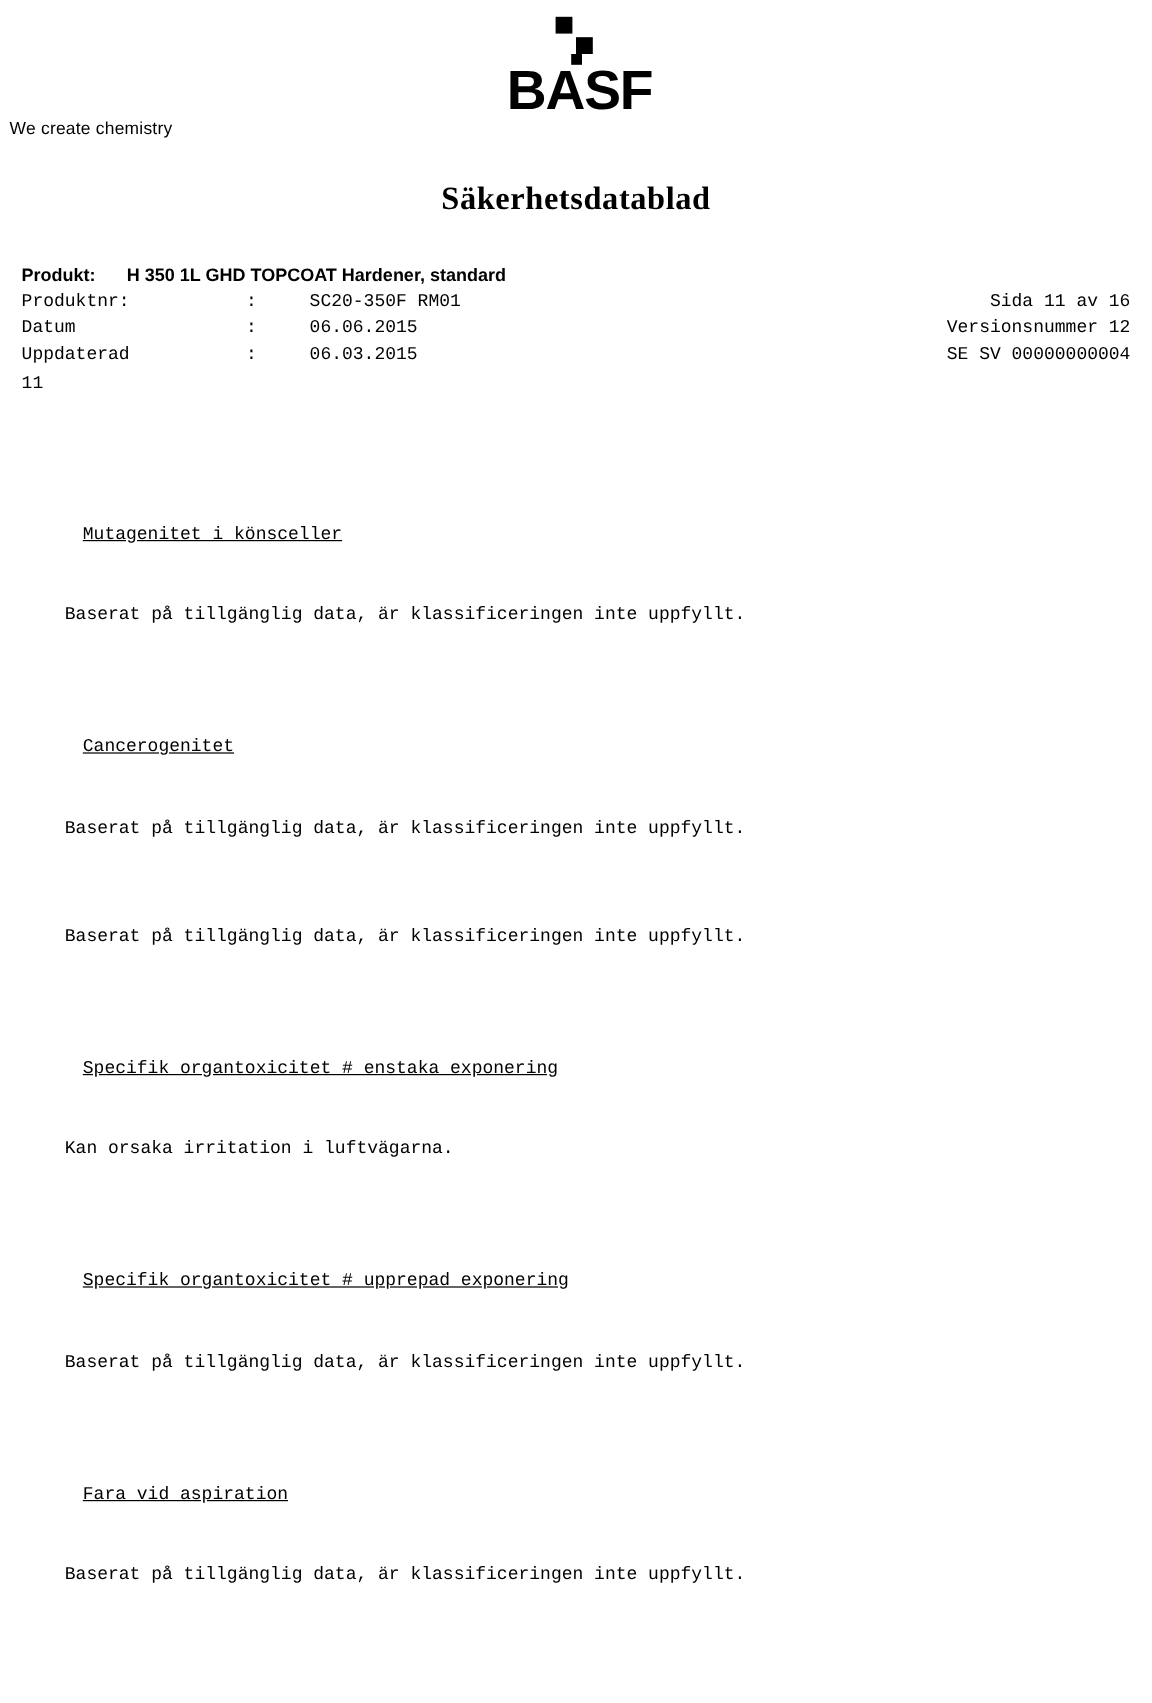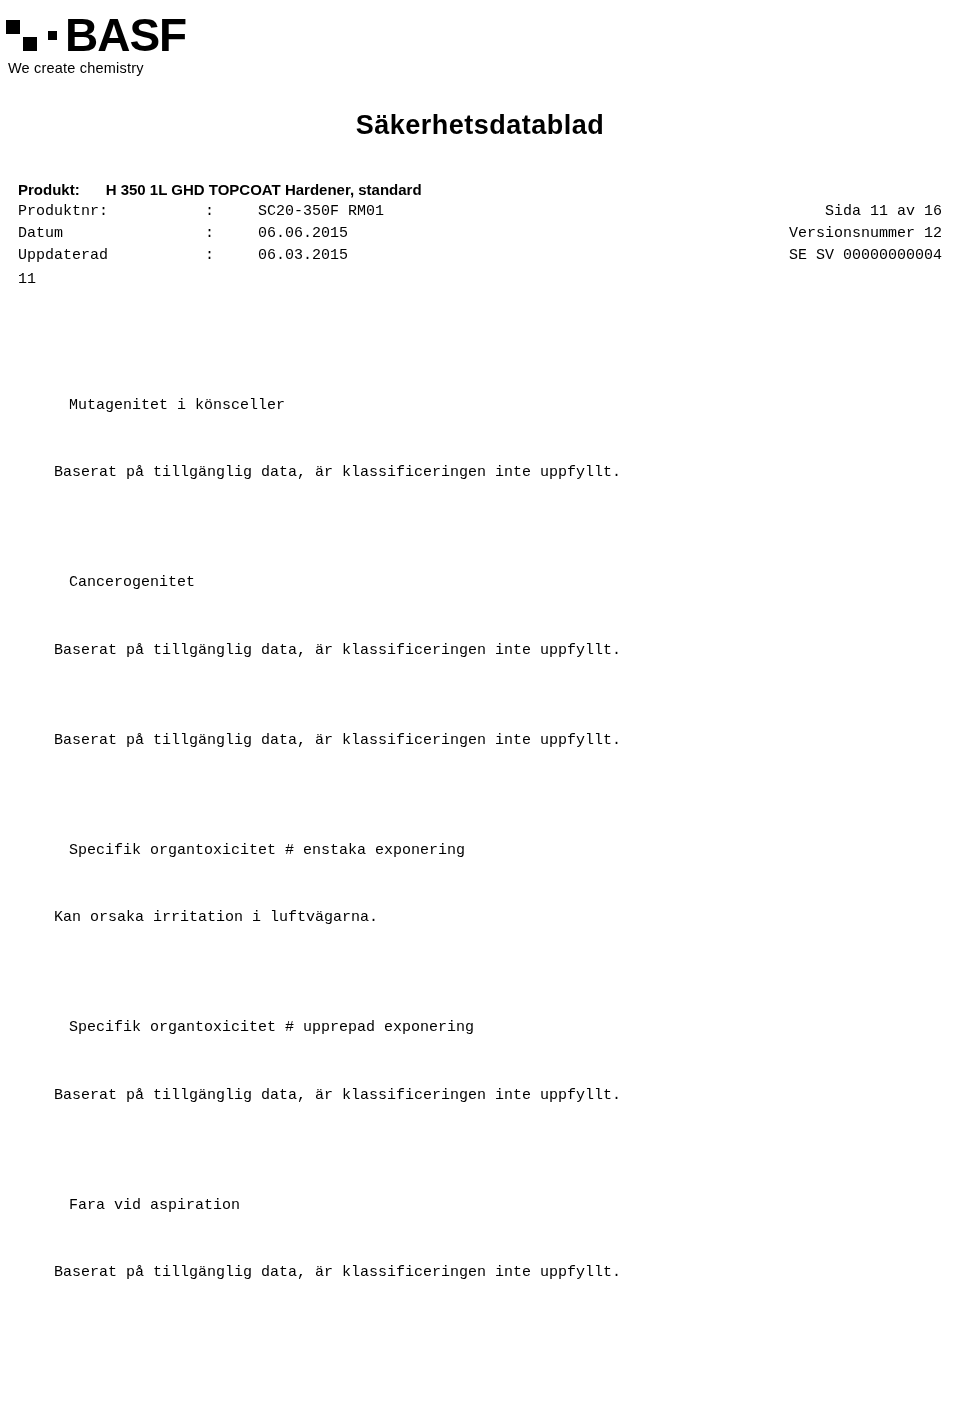--- a/index.html
+++ b/index.html
@@ -20,20 +20,21 @@
     box-sizing: border-box;
   }
 
   
   .logo-wrap {
     padding: 14px 0 0 6px;
   }
   .logo-row {
     display: flex;
     align-items: center;
+    flex-direction: column;
   }
   .logo-squares {
     display: grid;
     grid-template-columns: 14px 14px;
     grid-template-rows: 14px 14px;
     gap: 3px;
     margin-right: 9px;
   }
   .sq {
     width: 14px;
@@ -63,21 +64,21 @@
     margin: 4px 0 0 2px;
     letter-spacing: 0.2px;
   }
 
   
   .title-block {
     text-align: center;
     margin-top: 34px;
   }
   .doc-title {
-    font-family: Liberation Sans, sans-serif;
+    font-family: Liberation Serif, serif;
     font-weight: bold;
     font-size: 27px;
     letter-spacing: 0.5px;
   }
   .doc-subtitle {
     font-family: "Liberation Sans", sans-serif;
     font-weight: bold;
     font-size: 15.5px;
     margin-top: 9px;
   }
@@ -131,20 +132,21 @@
   }
 
   
   .content {
     margin: 36px 54px 0 54px;
     font-size: 15px;
     line-height: 22.5px;
     white-space: pre-wrap;
   }
   .heading-ul {
+    text-decoration: underline;
     margin-top: 20px;
     padding-left: 15px;
   }
   .heading-ul.first {
     margin-top: 0;
   }
   .para {
     white-space: pre-wrap;
   }
 </style>

